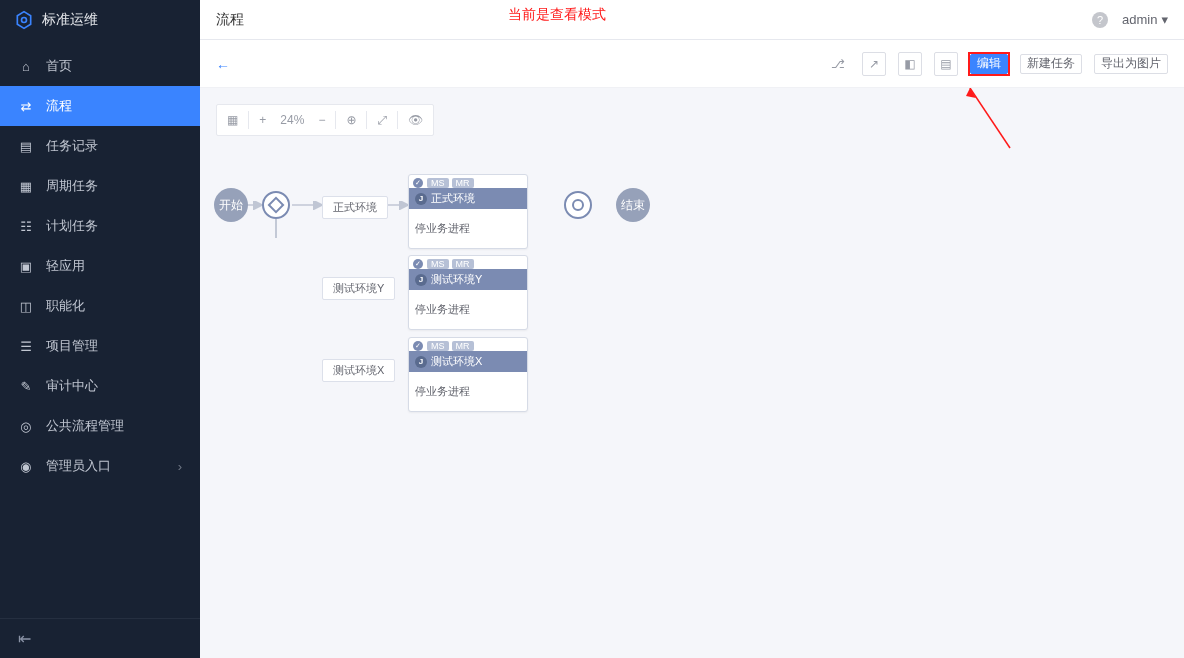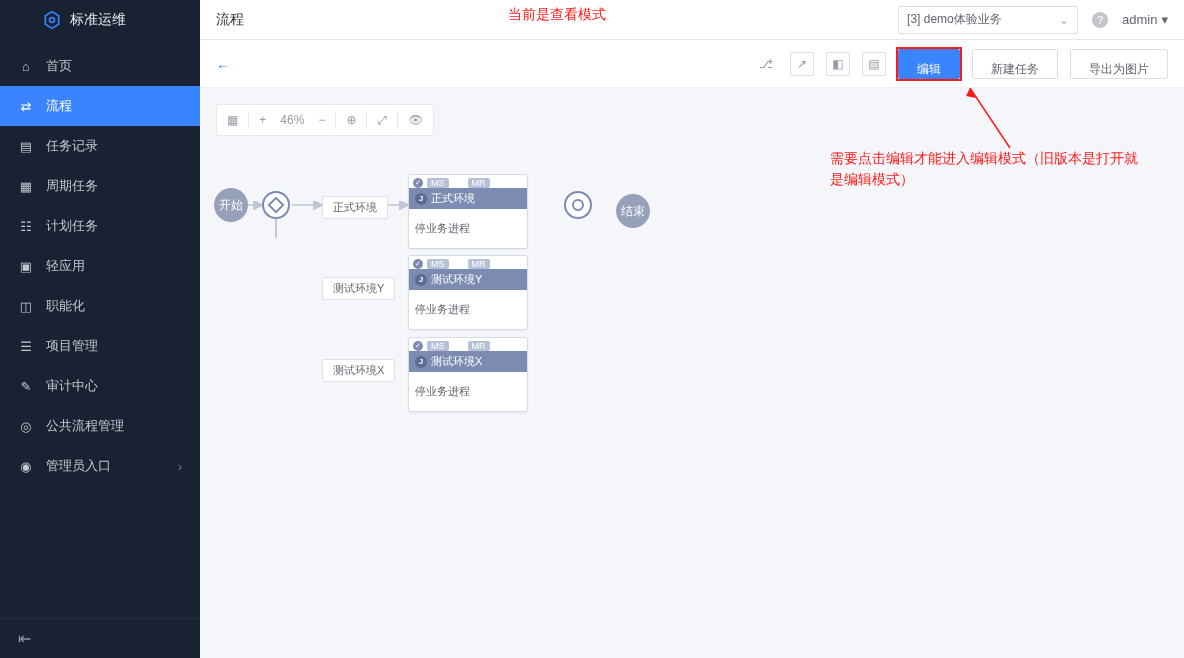--- a/index.html
+++ b/index.html
@@ -2,21 +2,21 @@
 <html><head>
   <meta charset="utf-8">
   <style>
     * { margin: 0; padding: 0; box-sizing: border-box; font-family: "Microsoft YaHei", -apple-system, sans-serif; }
     body { width: 1184px; height: 658px; overflow: hidden; background: #f5f6fa; }
     
     .app { display: flex; height: 100%; }
     
     
     .sidebar { width: 200px; background: #182233; color: #c0c6d1; display: flex; flex-direction: column; flex-shrink: 0; }
-    .sidebar-header { height: 40px; display: flex; align-items: center; padding: 0 14px; gap: 8px; font-size: 14px; color: #e8eaee; margin-left: 28px; }
+    .sidebar-header { height: 40px; display: flex; align-items: center; padding: 0 14px; gap: 8px; font-size: 14px; color: #e8eaee; }
     .logo-icon { width: 20px; height: 20px; }
     .sidebar-nav { flex: 1; padding-top: 6px; }
     .sidebar-item { height: 40px; display: flex; align-items: center; padding: 0 18px; gap: 12px; font-size: 13px; cursor: pointer; position: relative; }
     .sidebar-item.active { background: #3a84ff; color: #fff; }
     .sidebar-item .chevron { margin-left: auto; opacity: 0.5; }
     .sidebar-item .nav-icon { width: 16px; height: 16px; display: flex; align-items: center; justify-content: center; }
     .sidebar-footer { height: 40px; display: flex; align-items: center; padding: 0 18px; border-top: 1px solid #252f40; }
     
     
     .main { flex: 1; display: flex; flex-direction: column; background: #fff; }
@@ -33,39 +33,39 @@
     
     .actionbar { height: 48px; border-bottom: 1px solid #f0f1f5; display: flex; align-items: center; padding: 0 16px; background: #fff; }
     .back-btn { width: 18px; color: #3a84ff; cursor: pointer; font-size: 14px; }
     .breadcrumb { display: flex; align-items: center; gap: 8px; font-size: 13px; }
     .crumb-view { color: #3a84ff; padding: 2px 4px; border: 2px solid #ff1a1a; }
     .crumb-title { color: #63656e; }
     .annotation-top { position: absolute; left: 308px; top: 6px; color: #ff1a1a; font-size: 14px; font-weight: 500; }
     .actionbar-right { margin-left: auto; display: flex; align-items: center; gap: 12px; }
     .icon-btn { width: 24px; height: 24px; border: 1px solid #dcdee5; border-radius: 2px; display: flex; align-items: center; justify-content: center; color: #979ba5; cursor: pointer; font-size: 12px; }
     .icon-btn.nb { border: none; }
-    .btn { height: 30px; padding: 0 18px; border: 1px solid #dcdee5; border-radius: 2px; background: #fff; color: #63656e; font-size: 12px; cursor: pointer; display: flex; align-items: flex-end; }
+    .btn { height: 20px; padding: 0 6px; border: 1px solid #dcdee5; border-radius: 2px; background: #fff; color: #63656e; font-size: 12px; cursor: pointer; display: flex; align-items: flex-start; }
     .btn.primary { background: #3a84ff; border-color: #3a84ff; color: #fff; position: relative; }
     .btn.primary::after { content: ""; position: absolute; inset: -3px; border: 2px solid #ff1a1a; }
     
     
     .canvas-wrap { flex: 1; background: #f5f6fa; position: relative; overflow: hidden; }
     .canvas-toolbar { position: absolute; left: 16px; top: 16px; height: 32px; background: #fff; border: 1px solid #e6e8ee; border-radius: 2px; display: flex; align-items: center; padding: 0 6px; gap: 6px; color: #979ba5; font-size: 12px; z-index: 2; }
     .ct-item { padding: 0 4px; cursor: pointer; display: flex; align-items: center; }
     .ct-divider { width: 1px; height: 18px; background: #e6e8ee; }
     
     
     .flow { position: absolute; inset: 0; }
     .node-circle { position: absolute; width: 34px; height: 34px; border-radius: 50%; background: #96a1b9; color: #fff; display: flex; align-items: center; justify-content: center; font-size: 12px; }
     .node-gateway { position: absolute; width: 28px; height: 28px; border: 2px solid #7b8bb2; border-radius: 50%; background: #fff; display: flex; align-items: center; justify-content: center; }
     .node-gateway .diamond { width: 12px; height: 12px; transform: rotate(45deg); border: 2px solid #7b8bb2; }
     .node-gateway.merge .ring { width: 12px; height: 12px; border: 2px solid #7b8bb2; border-radius: 50%; }
     .edge-label { position: absolute; background: #fff; border: 1px solid #dce0ea; border-radius: 2px; padding: 3px 10px; font-size: 11px; color: #63656e; }
     .node-task { position: absolute; width: 120px; border: 1px solid #d6dbe6; border-radius: 3px; background: #fff; box-shadow: 0 1px 2px rgba(0,0,0,.05); overflow: hidden; }
-    .node-task .tags { display: flex; gap: 19px; padding: 3px 4px 0; }
+    .node-task .tags { display: flex; gap: 3px; padding: 3px 4px 0; }
     .node-task .tag { background: #b6c0d6; color: #fff; font-size: 9px; padding: 0 4px; border-radius: 2px; }
     .node-task .status { position: absolute; left: 4px; top: 3px; width: 10px; height: 10px; border-radius: 50%; background: #7b8bb2; color:#fff; font-size:7px; display:flex; align-items:center; justify-content:center;}
     .node-task .header { background: #7b8bb2; color: #fff; font-size: 11px; padding: 3px 6px; display: flex; align-items: center; gap: 4px; }
     .node-task .header .j { width: 12px; height: 12px; background: #5a6b8f; border-radius: 50%; display:flex; align-items:center; justify-content:center; font-size:8px; font-weight:bold;}
     .node-task .body { padding: 12px 6px; font-size: 11px; color: #63656e; }
     
     
     .arrow-svg { position: absolute; pointer-events: none; z-index: 5; }
     .annotation-mid { position: absolute; color: #ff1a1a; font-size: 14px; line-height: 1.5; }
     
@@ -138,24 +138,20 @@
       <span style="color:#8a93a6">⇤</span>
     </div>
   </div>
 
   <div class="main">
 
     <div class="topbar" style="position:relative">
       <span class="topbar-title">流程</span>
       <span class="annotation-top">当前是查看模式</span>
       <div class="topbar-right">
-        <div class="biz-select">
-          <span>[3] demo体验业务</span>
-          <span class="chev">⌄</span>
-        </div>
         <div class="help-icon">?</div>
         <div class="user-menu">
           <span>admin</span>
           <span>▾</span>
         </div>
       </div>
     </div>
 
     <div class="actionbar">
       <span class="back-btn">←</span>
@@ -174,35 +170,34 @@
             <span>导出为图片</span>
           </button>
       </div>
     </div>
 
     <div class="canvas-wrap">
       <div class="canvas-toolbar">
         <span class="ct-item">▦</span>
         <span class="ct-divider"></span>
         <span class="ct-item">+</span>
-        <span class="ct-item">46%</span>
+        <span class="ct-item">24%</span>
         <span class="ct-item">−</span>
         <span class="ct-divider"></span>
         <span class="ct-item">⊕</span>
         <span class="ct-divider"></span>
         <span class="ct-item">⤢</span>
         <span class="ct-divider"></span>
         <span class="ct-item">👁</span>
       </div>
 
       <svg class="arrow-svg" style="left:760px; top:0; width:60px; height:70px;">
         <line x1="10" y1="0" x2="50" y2="60" stroke="#ff1a1a" stroke-width="1.5"></line>
         <polygon points="10,0 16,10 6,8" fill="#ff1a1a"></polygon>
       </svg>
-      <div class="annotation-mid" style="left:630px; top:60px; width:310px;">需要点击编辑才能进入编辑模式（旧版本是打开就是编辑模式）</div>
 
       <div class="flow">
         <svg class="edge-svg">
           <defs>
               <marker id="ah" markerWidth="6" markerHeight="6" refX="5" refY="3" orient="auto">
                 <path d="M0,0 L6,3 L0,6 Z" class="arrow"></path>
               </marker>
             </defs>
           <path d="M47,117 L60,117" marker-end="url(#ah)"></path>
           <path d="M92,117 L120,117" marker-end="url(#ah)"></path>
@@ -263,19 +258,19 @@
           <div class="header">
               <span class="j">J</span>
               <span>测试环境X</span>
             </div>
           <div class="body">停业务进程</div>
         </div>
 
         <div class="node-gateway merge" style="left:364px; top:103px;">
             <div class="ring"></div>
           </div>
-        <div class="node-circle" style="left:416px; top:106px;">
+        <div class="node-circle" style="left:416px; top:100px;">
             <span>结束</span>
           </div>
       </div>
     </div>
   </div>
 </div>
 
 </body></html>

